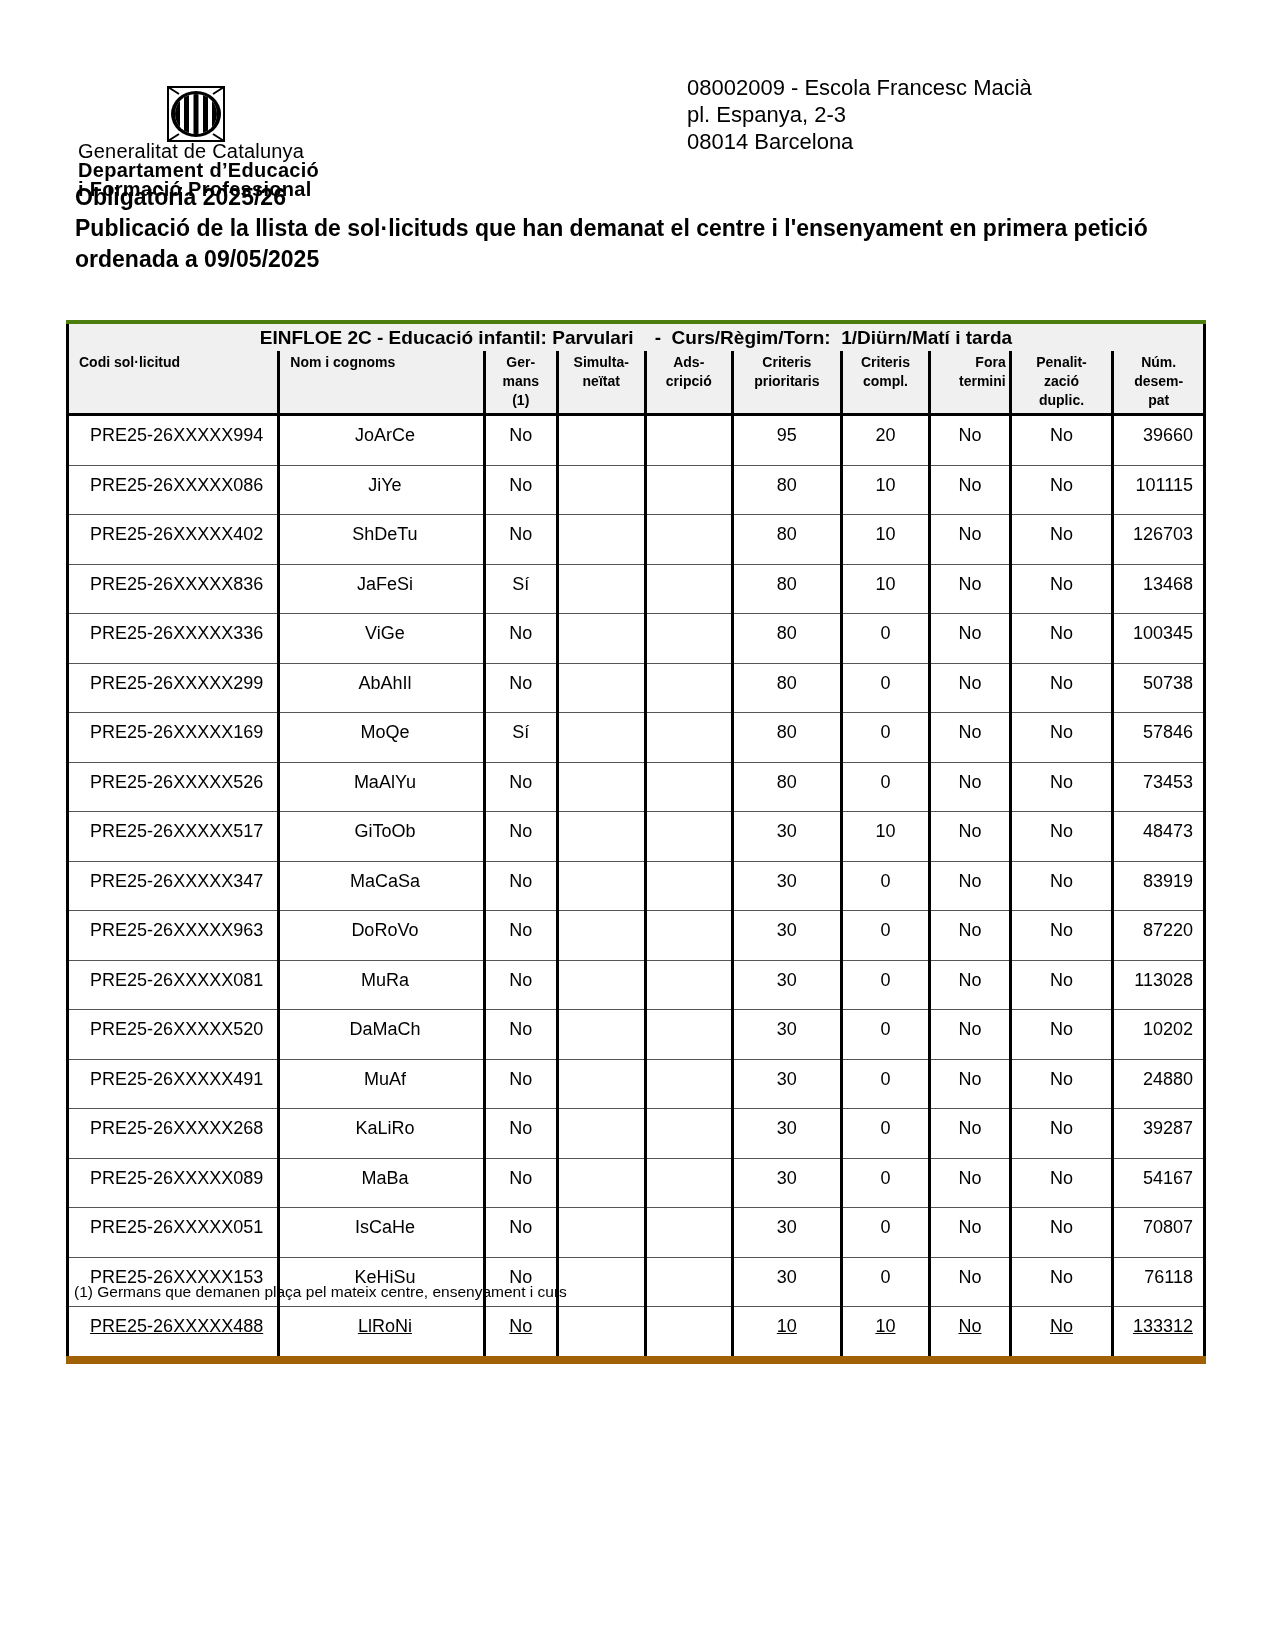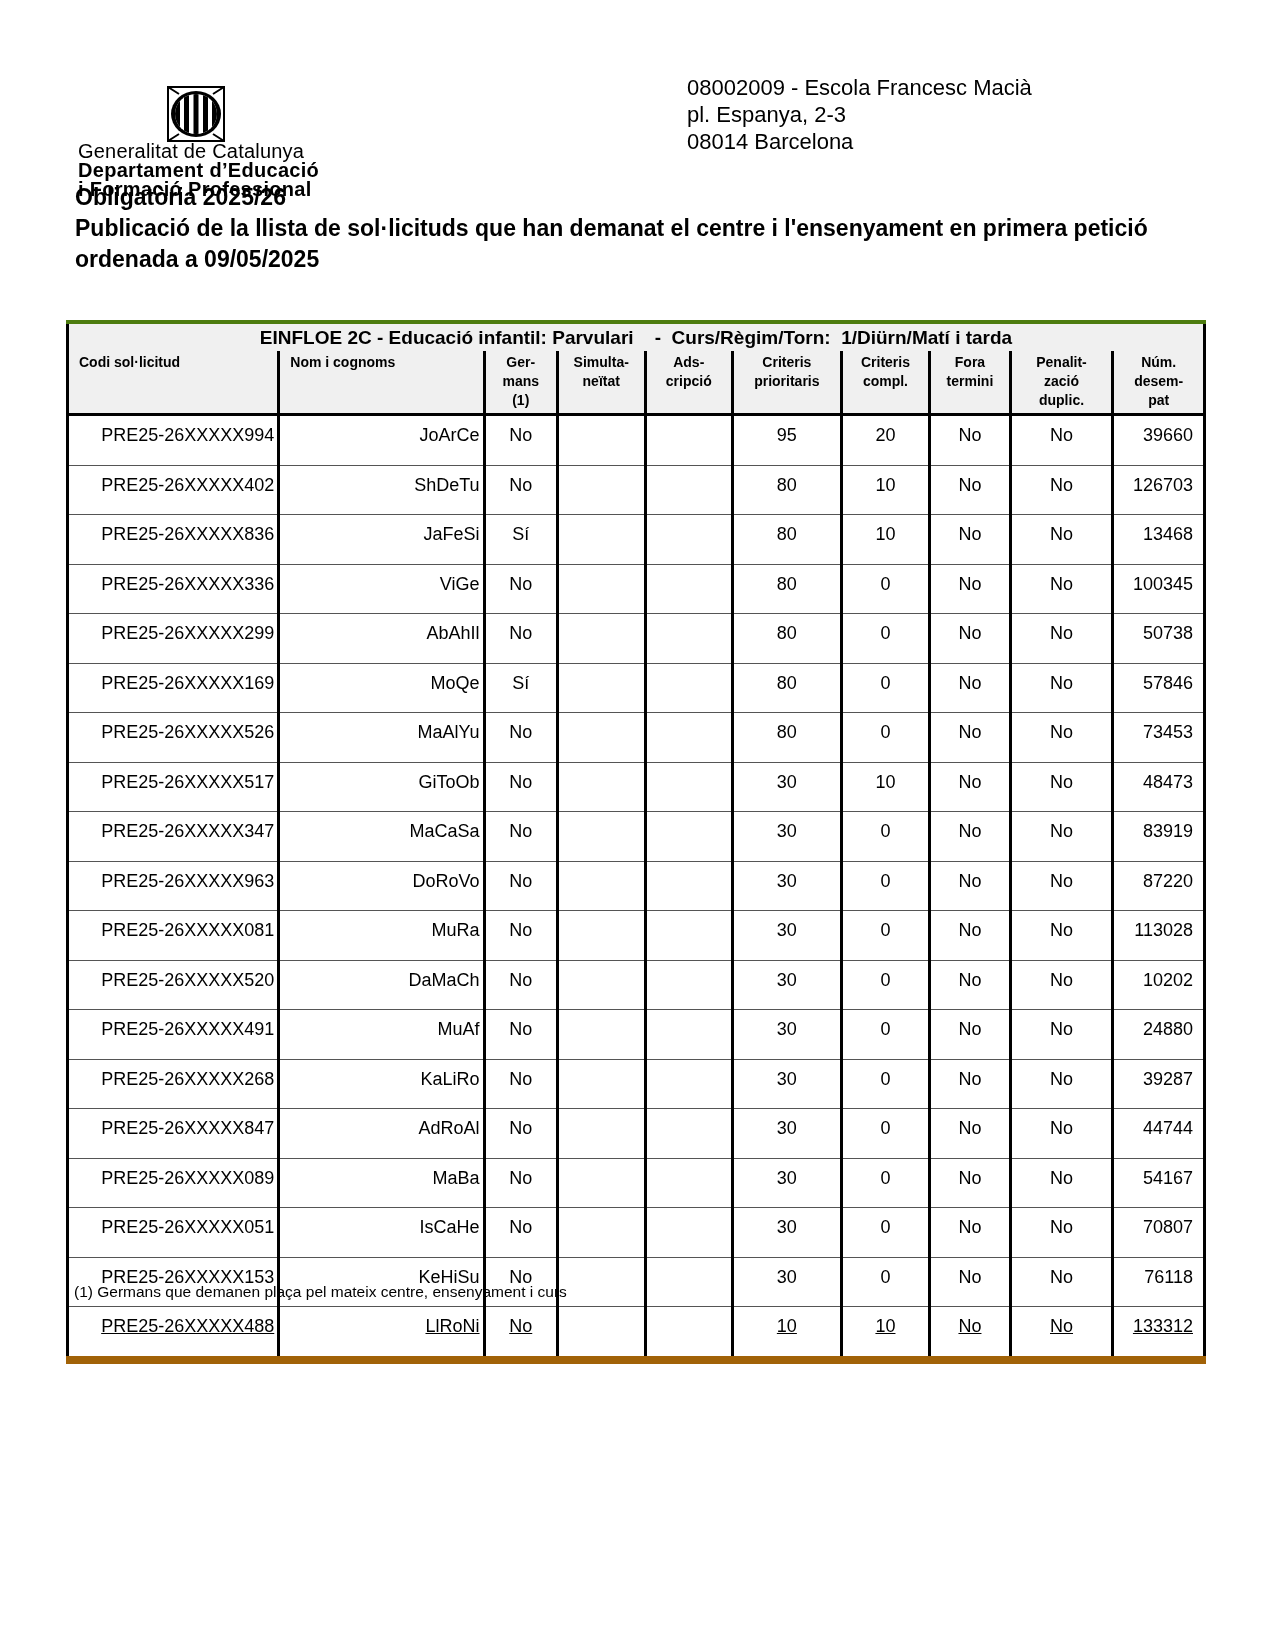--- a/index.html
+++ b/index.html
@@ -19,21 +19,21 @@
   .table-wrap { position: absolute; left: 66px; top: 320px; width: 1140px; }
   table { border-collapse: collapse; width: 100%; table-layout: fixed; }
   .group-row td { background: #f0f0f0; font-weight: bold; font-size: 19px; text-align: center;
                   height: 27px; padding: 0; border-left: 3px solid #000; border-right: 3px solid #000; border-top: 4px solid #4d7c0f;}
   th { background: #f0f0f0; font-weight: bold; font-size: 14px; line-height: 19px; vertical-align: top;
        padding: 2px 3px 3px 3px; border-left: 3px solid #000; border-right: 3px solid #000; border-bottom: 3px solid #000; height: 55px; }
   th.left { text-align: left; padding-left: 10px; }
   th.center { text-align: center; }
   td.cell { font-size: 18px; height: 39.5px; vertical-align: top; padding: 9px 3px 0 3px;
             border-left: 3px solid #000; border-right: 3px solid #000; border-bottom: 1.5px solid #555; }
-  td.left { text-align: right; padding-left: 10px; }
+  td.left { text-align: center; padding-left: 10px; }
   td.center { text-align: center; }
   td.right { text-align: right; padding-right: 10px; }
   tbody tr:last-child td.cell { border-bottom: 8px solid #a16207; text-decoration: underline; }
 
   .footnote { position: absolute; left: 74px; top: 1283px; font-size: 15.5px; }
 </style>
 </head>
 <body>
 
 <div class="logo">
@@ -96,21 +96,21 @@
 mans
 (1)</th>
         <th class="center" style="white-space:pre-line;">Simulta-
 neïtat</th>
         <th class="center" style="white-space:pre-line;">Ads-
 cripció</th>
         <th class="center" style="white-space:pre-line;">Criteris
 prioritaris</th>
         <th class="center" style="white-space:pre-line;">Criteris
 compl.</th>
-        <th class="center" style="white-space:pre-line;">Fora
+        <th class="center" style="white-space:pre-line;text-align:right;">Fora
 termini</th>
         <th class="center" style="white-space:pre-line;">Penalit-
 zació
 duplic.</th>
         <th class="center" style="white-space:pre-line;text-align:center;">Núm.
 desem-
 pat</th>
       </tr>
     </thead>
     <tbody id="rows">
@@ -120,20 +120,32 @@
     <td class="cell center">No</td>
     <td class="cell center"></td>
     <td class="cell center"></td>
     <td class="cell center">95</td>
     <td class="cell center">20</td>
     <td class="cell center">No</td>
     <td class="cell center">No</td>
     <td class="cell right">39660</td>
   </tr>
 
+  <tr>
+    <td class="cell left">PRE25-26XXXXX086</td>
+    <td class="cell left">JiYe</td>
+    <td class="cell center">No</td>
+    <td class="cell center"></td>
+    <td class="cell center"></td>
+    <td class="cell center">80</td>
+    <td class="cell center">10</td>
+    <td class="cell center">No</td>
+    <td class="cell center">No</td>
+    <td class="cell right">101115</td>
+  </tr>
 
   <tr>
     <td class="cell left">PRE25-26XXXXX402</td>
     <td class="cell left">ShDeTu</td>
     <td class="cell center">No</td>
     <td class="cell center"></td>
     <td class="cell center"></td>
     <td class="cell center">80</td>
     <td class="cell center">10</td>
     <td class="cell center">No</td>
@@ -291,32 +303,20 @@
     <td class="cell center">No</td>
     <td class="cell center"></td>
     <td class="cell center"></td>
     <td class="cell center">30</td>
     <td class="cell center">0</td>
     <td class="cell center">No</td>
     <td class="cell center">No</td>
     <td class="cell right">39287</td>
   </tr>
 
-  <tr>
-    <td class="cell left">PRE25-26XXXXX847</td>
-    <td class="cell left">AdRoAl</td>
-    <td class="cell center">No</td>
-    <td class="cell center"></td>
-    <td class="cell center"></td>
-    <td class="cell center">30</td>
-    <td class="cell center">0</td>
-    <td class="cell center">No</td>
-    <td class="cell center">No</td>
-    <td class="cell right">44744</td>
-  </tr>
 
   <tr>
     <td class="cell left">PRE25-26XXXXX089</td>
     <td class="cell left">MaBa</td>
     <td class="cell center">No</td>
     <td class="cell center"></td>
     <td class="cell center"></td>
     <td class="cell center">30</td>
     <td class="cell center">0</td>
     <td class="cell center">No</td>

